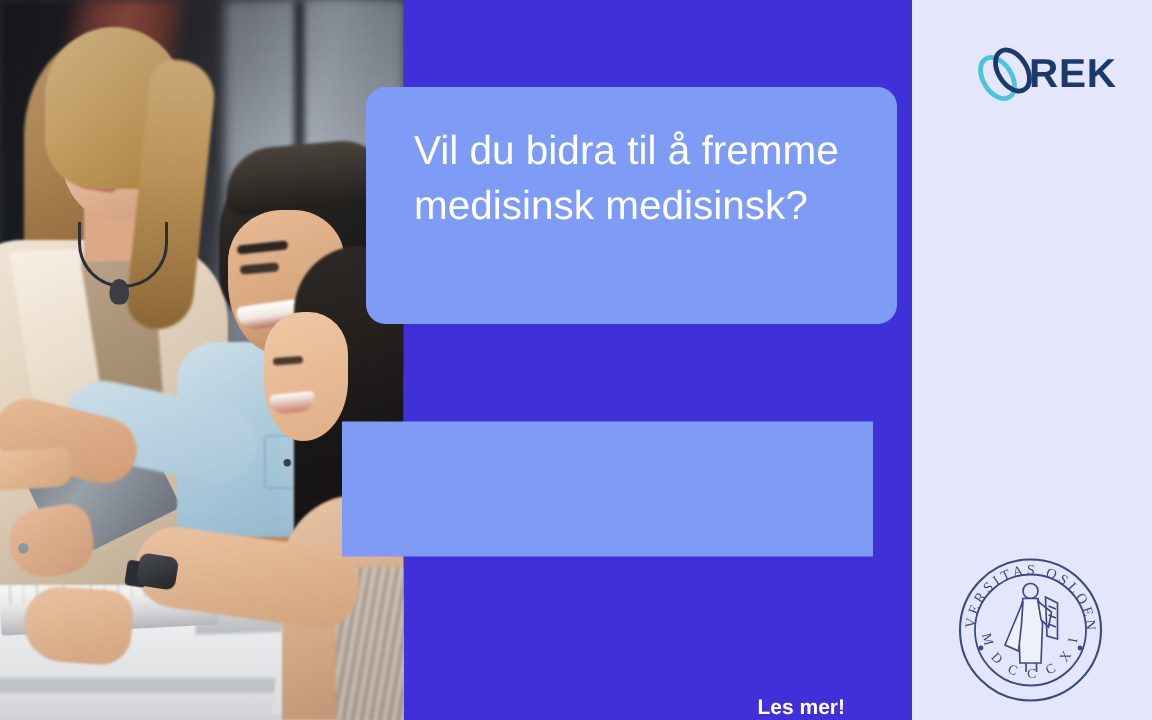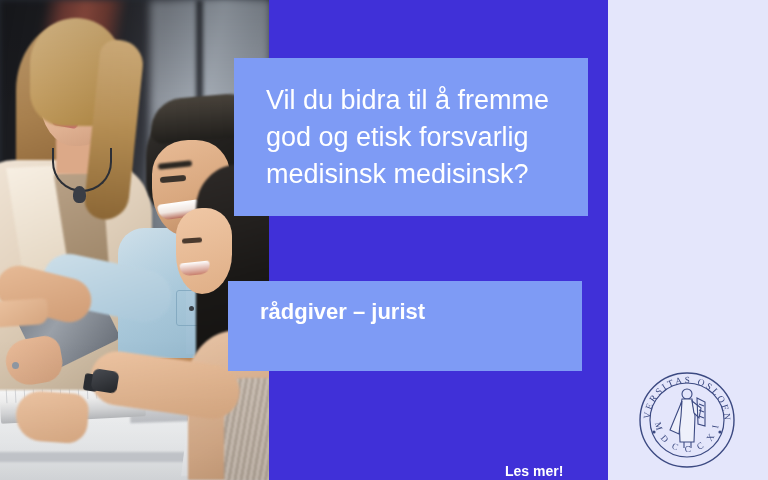--- a/index.html
+++ b/index.html
@@ -375,23 +375,24 @@
   
   .uio-seal {
     position: absolute;
     left: 635px; top: 368px;
     width: 104px; height: 104px;
   }
 
   
   .headline-box {
     position: absolute;
-    left: 234px; top: 58px;
+    left: 244px; top: 58px;
     width: 354px; height: 158px;
     background: #7e9bf5;
+    border-radius: 13px;
   }
   .headline {
     position: absolute;
     left: 32px; top: 24px;
     width: 300px;
     color: #ffffff;
     font-size: 27px;
     line-height: 37px;
     font-weight: normal;
     font-family: "Liberation Sans", sans-serif;
@@ -488,20 +489,27 @@
       <div class="watch-band"></div>
       <div class="watch"></div>
       <div class="w2-hand"></div>
 
       <div class="photo-grain"></div>
     </div>
   </div>
 
   <div class="right-panel"></div>
 
+  <div class="rek-logo">
+    <svg width="100" height="48" viewBox="0 0 100 48">
+      <ellipse cx="17" cy="26" rx="9.5" ry="15" transform="rotate(-32 17 26)" fill="none" stroke="#4fc3d9" stroke-width="3.2"></ellipse>
+      <ellipse cx="27" cy="21" rx="9.5" ry="15" transform="rotate(-32 27 21)" fill="none" stroke="#1b3a6b" stroke-width="3.2"></ellipse>
+    </svg>
+    <div class="rek-text">REK</div>
+  </div>
 
   <div class="uio-seal">
     <svg width="104" height="104" viewBox="0 0 104 104">
       <defs>
         <path id="arcTop" d="M 15,52 A 37,37 0 0 1 89,52" fill="none"></path>
         <path id="arcBot" d="M 20,52 A 32,32 0 0 0 84,52" fill="none"></path>
       </defs>
       <circle cx="52" cy="52" r="47" fill="none" stroke="#3c4a82" stroke-width="1.4"></circle>
       <circle cx="52" cy="52" r="37" fill="none" stroke="#3c4a82" stroke-width="1.2"></circle>
 
@@ -523,26 +531,24 @@
         <path d="M 62,30 L 70,34 L 70,58 L 63,56 Z"></path>
         <path d="M 64,36 L 69,38 M 64,42 L 69,44 M 64,48 L 69,50"></path>
         <path d="M 49,74 L 49,80 M 56,74 L 56,80"></path>
       </g>
     </svg>
   </div>
 
   <div class="headline-box">
     <div class="headline">
       <div>Vil du bidra til å fremme</div>
-      <div>god og etisk forsvarlig</div>
       <div>medisinsk medisinsk?</div>
     </div>
   </div>
 
   <div class="sub-box">
     <div class="subhead">
-      <div>rådgiver – jurist</div>
     </div>
   </div>
 
   <div class="cta">Les mer!</div>
 
 </div>
 
 </body></html>

